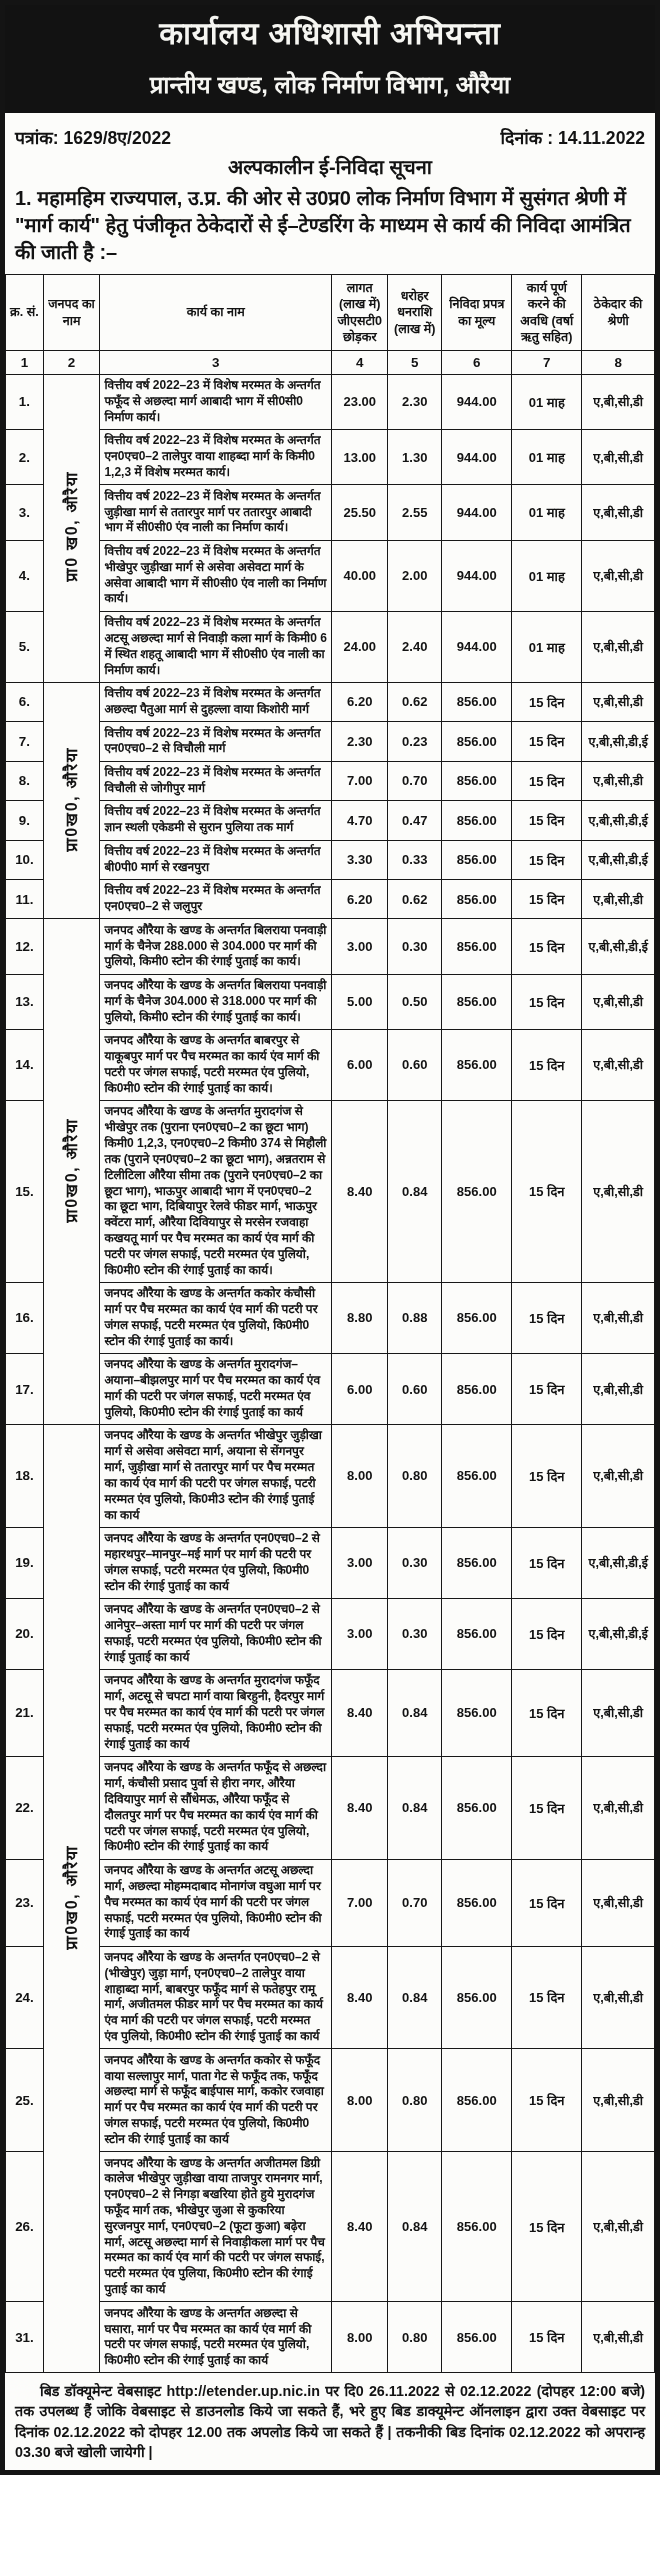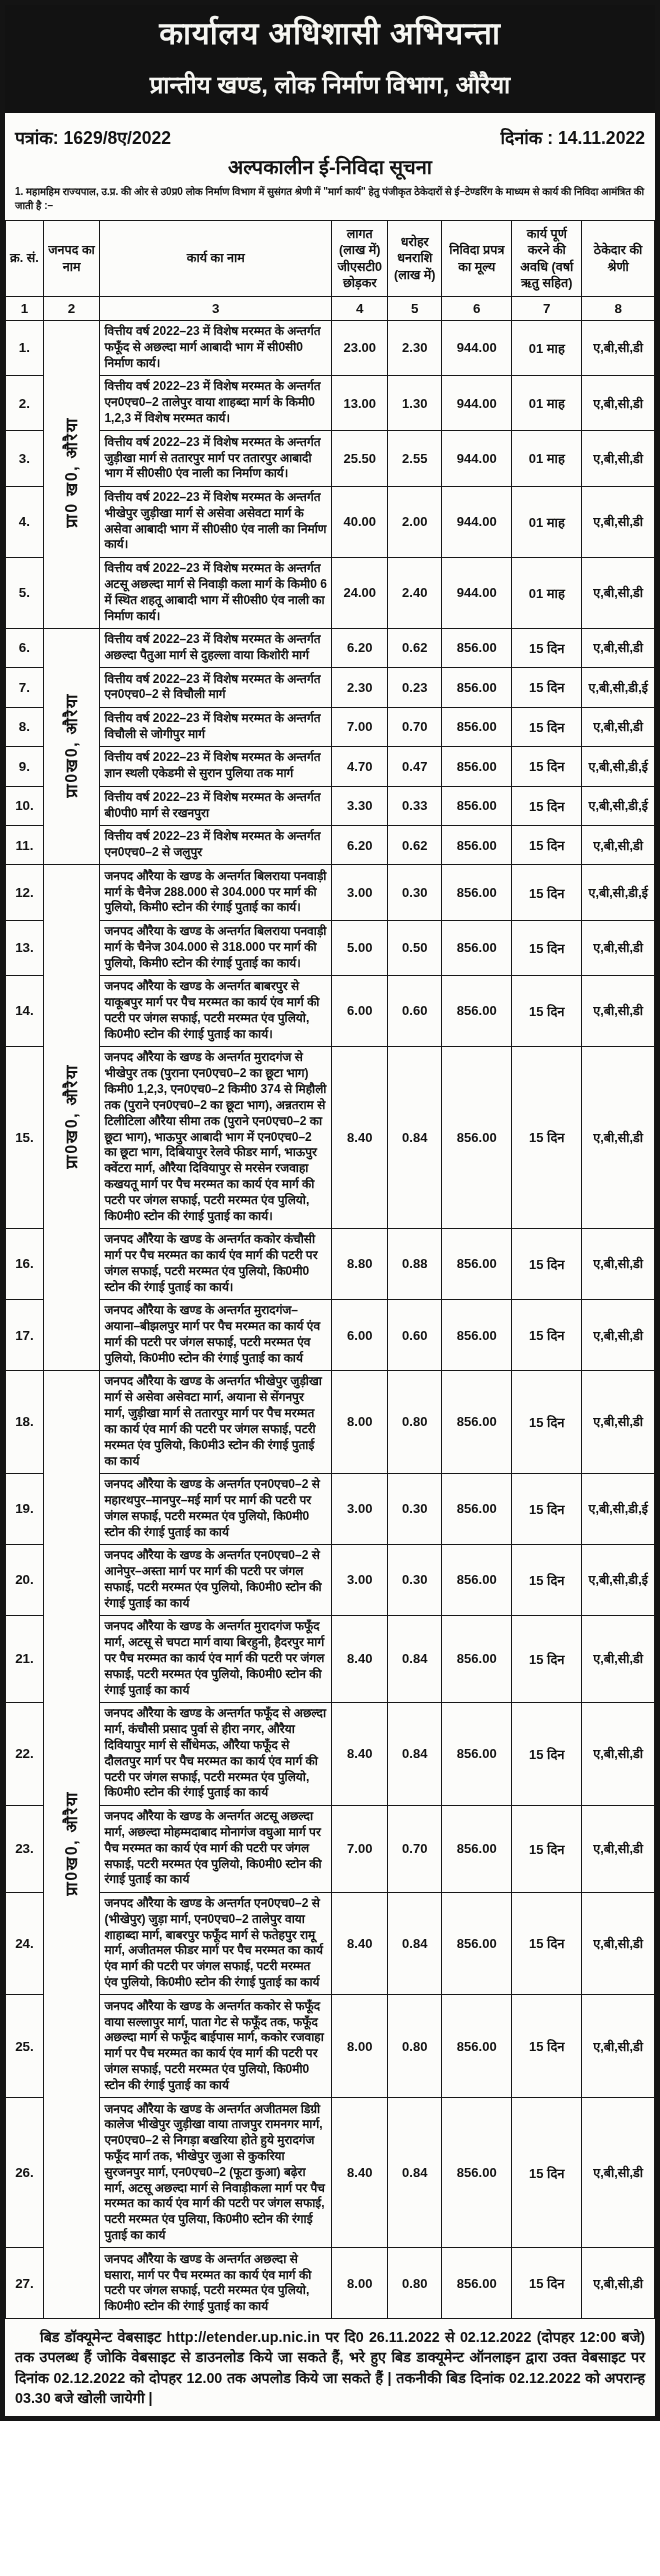--- a/index.html
+++ b/index.html
@@ -13,21 +13,21 @@
     font-weight:700;
   }
   
   .banner{background:#121212;color:#f6f6f2;text-align:center;padding:10px 6.7px 13.4px;}
   .banner .l1{font-size:31px;line-height:1.25;letter-spacing:0.8px;}
   .banner .l2{font-size:24px;line-height:1.3;margin-top:15px;}
   
   .meta-row{display:flex;justify-content:space-between;align-items:baseline;padding:5.9px 10px 0;font-size:17.6px;margin-top:6px;}
   .notice-title{text-align:center;font-size:20px;margin:4.2px 0 2.5px;}
   .notice-title .u{text-decoration-thickness:2.1px;text-underline-offset:3.4px;}
-  .intro{font-size:10px;line-height:1.35;margin:5px 10px 7.5px;text-align:left;}
+  .intro{font-size:20px;line-height:1.35;margin:5px 10px 7.5px;text-align:left;}
   
   table{border-collapse:collapse;width:100%;}
   th,td{border:1.7px solid #181818;padding:3.4px 4.2px;vertical-align:middle;}
   thead th{font-size:12.6px;line-height:1.3;text-align:center;padding:5px 2.5px;}
   thead .numrow th{font-size:13.4px;padding:2.5px;}
   .c-sn{text-align:center;font-size:13.4px;width:28.5px;}
   .c-jan{text-align:center;width:47px;}
   .vert{display:inline-block;writing-mode:vertical-rl;transform:rotate(180deg);font-size:16px;letter-spacing:1.7px;white-space:nowrap;}
   .c-work{text-align:left;font-size:12px;line-height:1.32;}
   .c-num{text-align:center;font-size:13px;white-space:nowrap;}
@@ -323,21 +323,21 @@
         <tr>
           <td class="c-sn">26.</td>
           <td class="c-work">जनपद औरैया के खण्ड के अन्तर्गत अजीतमल डिग्री कालेज भीखेपुर जुड़ीखा वाया ताजपुर रामनगर मार्ग, एन0एच0–2 से निगड़ा बखरिया होते हुये मुरादगंज फफूँद मार्ग तक, भीखेपुर जुआ से कुकरिया सुरजनपुर मार्ग, एन0एच0–2 (फूटा कुआ) बढ़ेरा मार्ग, अटसू अछल्दा मार्ग से निवाड़ीकला मार्ग पर पैच मरम्मत का कार्य एंव मार्ग की पटरी पर जंगल सफाई, पटरी मरम्मत एंव पुलिया, कि0मी0 स्टोन की रंगाई पुताई का कार्य</td>
           <td class="c-num">8.40</td>
           <td class="c-num">0.84</td>
           <td class="c-num">856.00</td>
           <td class="c-num">15 दिन</td>
           <td class="c-cat">ए,बी,सी,डी</td>
         </tr>
         <tr>
-          <td class="c-sn">27.</td>
+          <td class="c-sn">31.</td>
           <td class="c-work">जनपद औरैया के खण्ड के अन्तर्गत अछल्दा से घसारा, मार्ग पर पैच मरम्मत का कार्य एंव मार्ग की पटरी पर जंगल सफाई, पटरी मरम्मत एंव पुलियो, कि0मी0 स्टोन की रंगाई पुताई का कार्य</td>
           <td class="c-num">8.00</td>
           <td class="c-num">0.80</td>
           <td class="c-num">856.00</td>
           <td class="c-num">15 दिन</td>
           <td class="c-cat">ए,बी,सी,डी</td>
         </tr>
       </tbody>
   </table>
 

